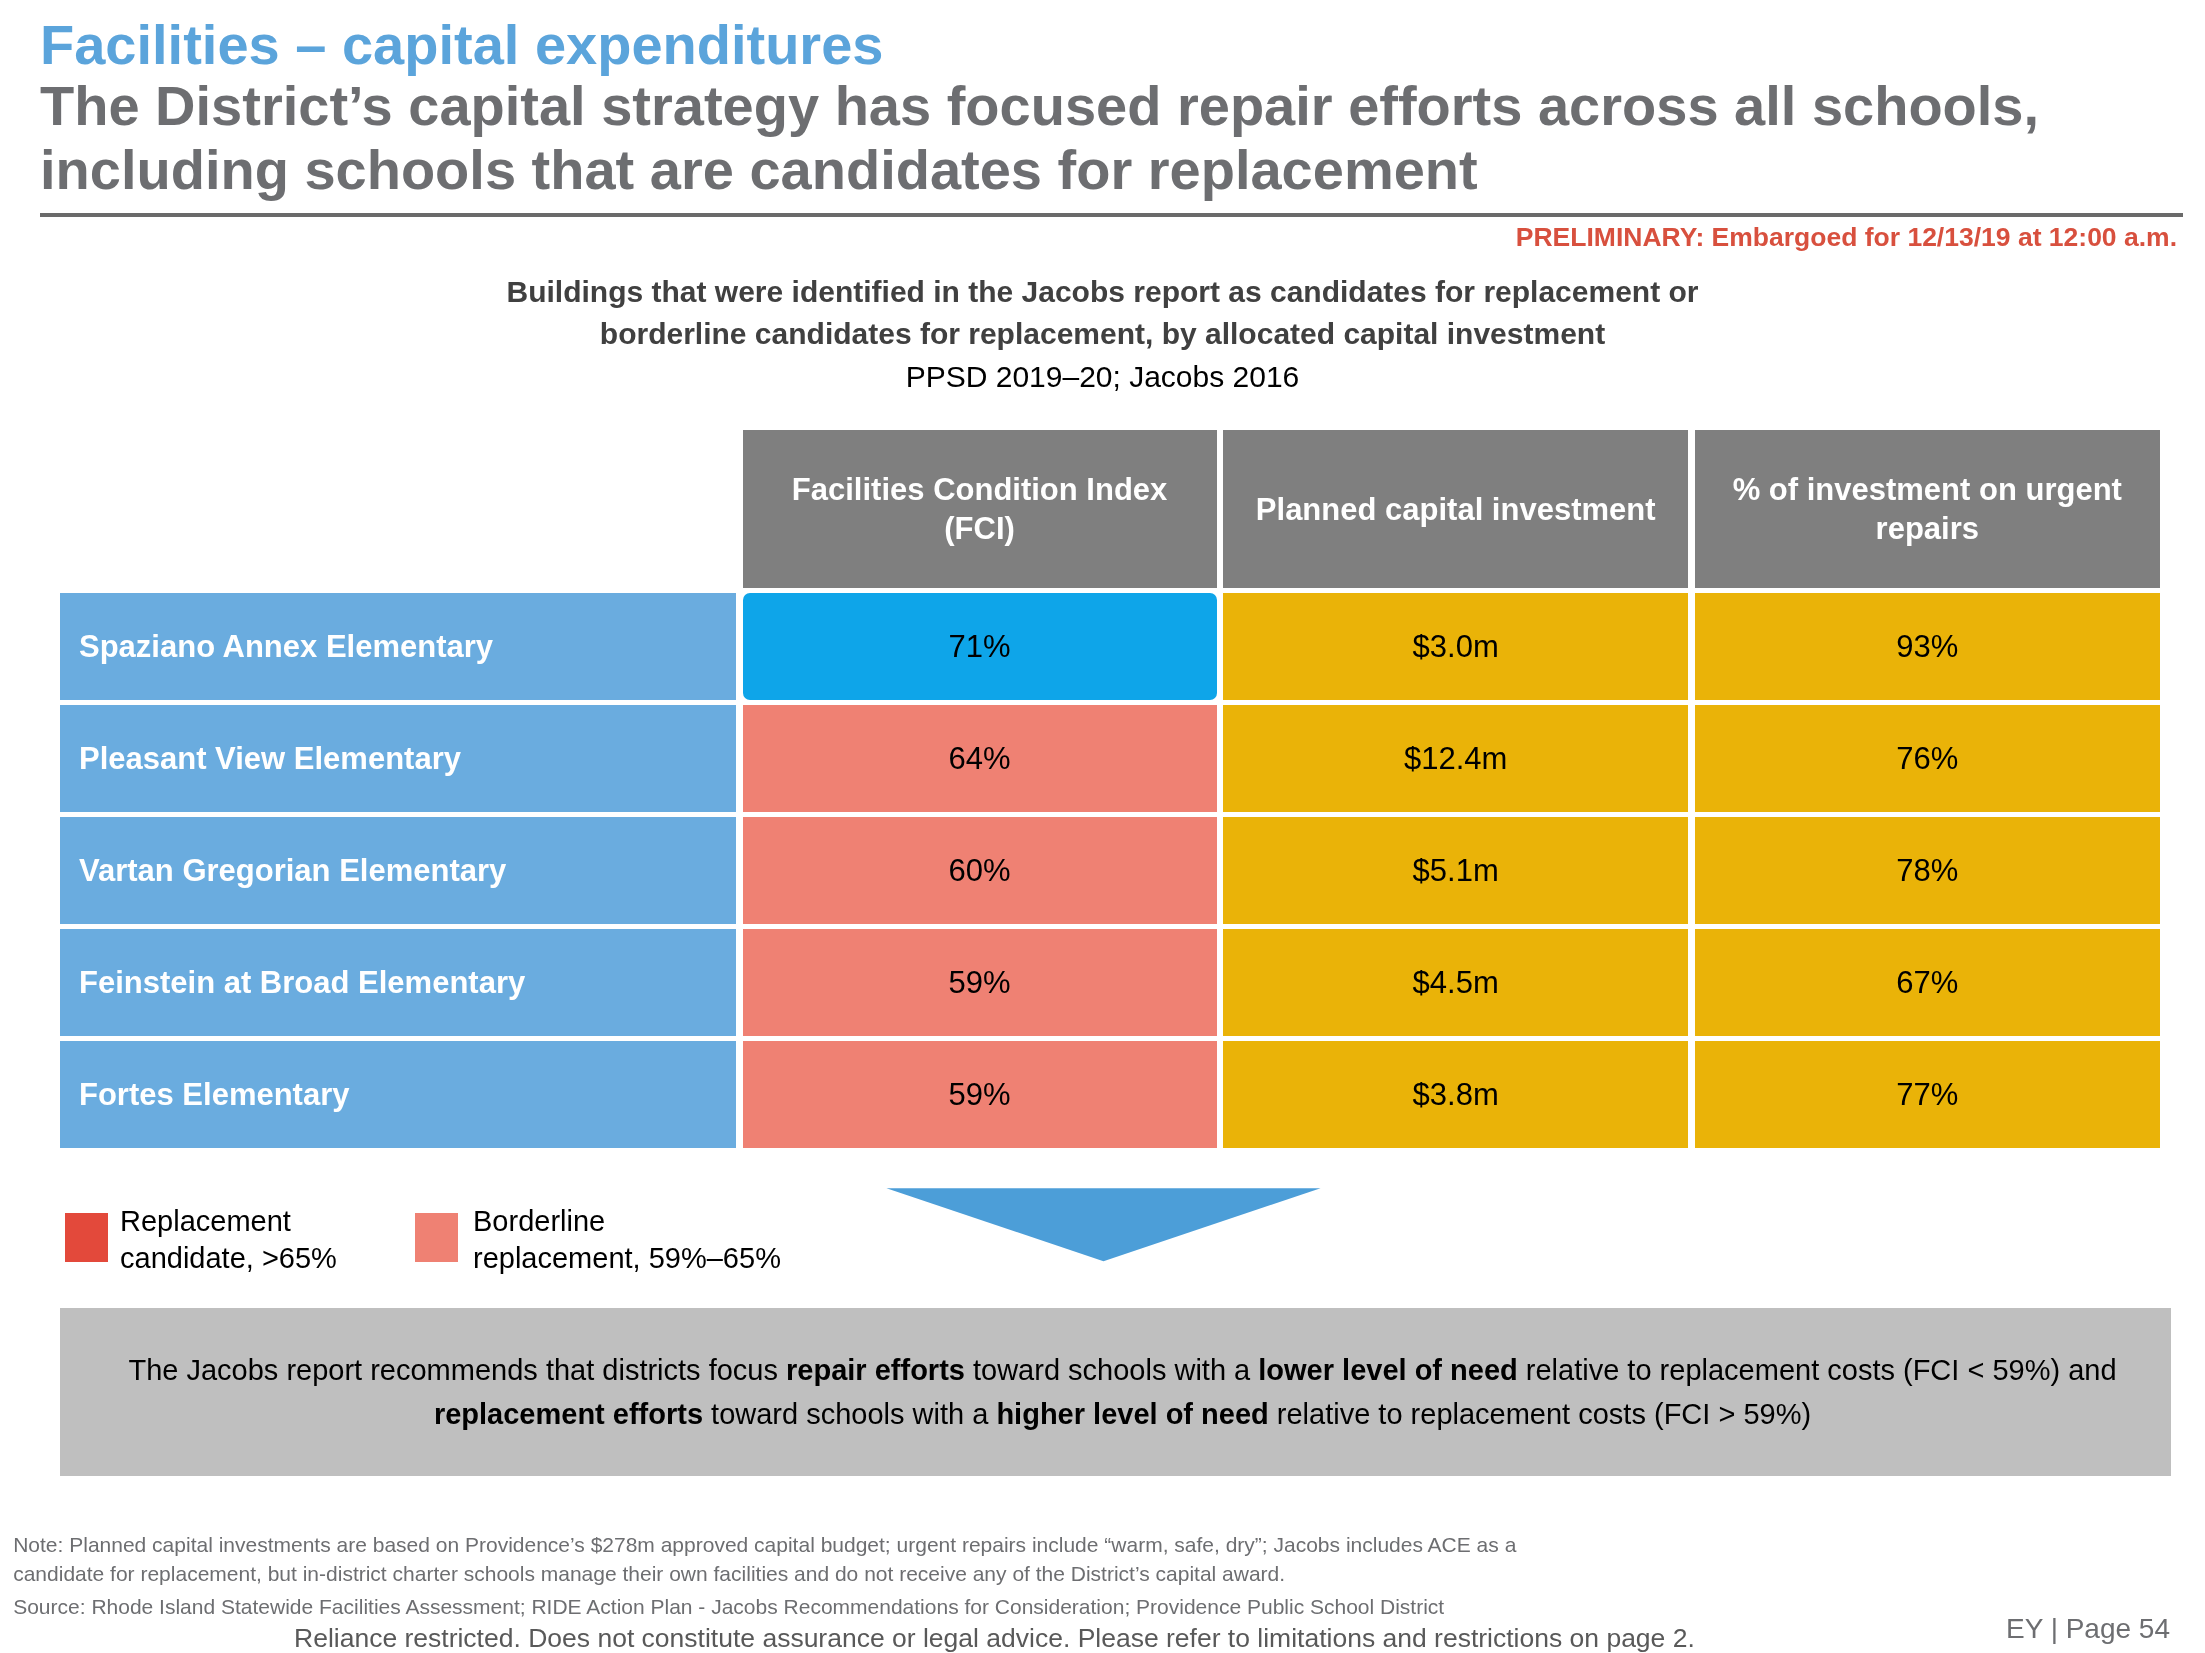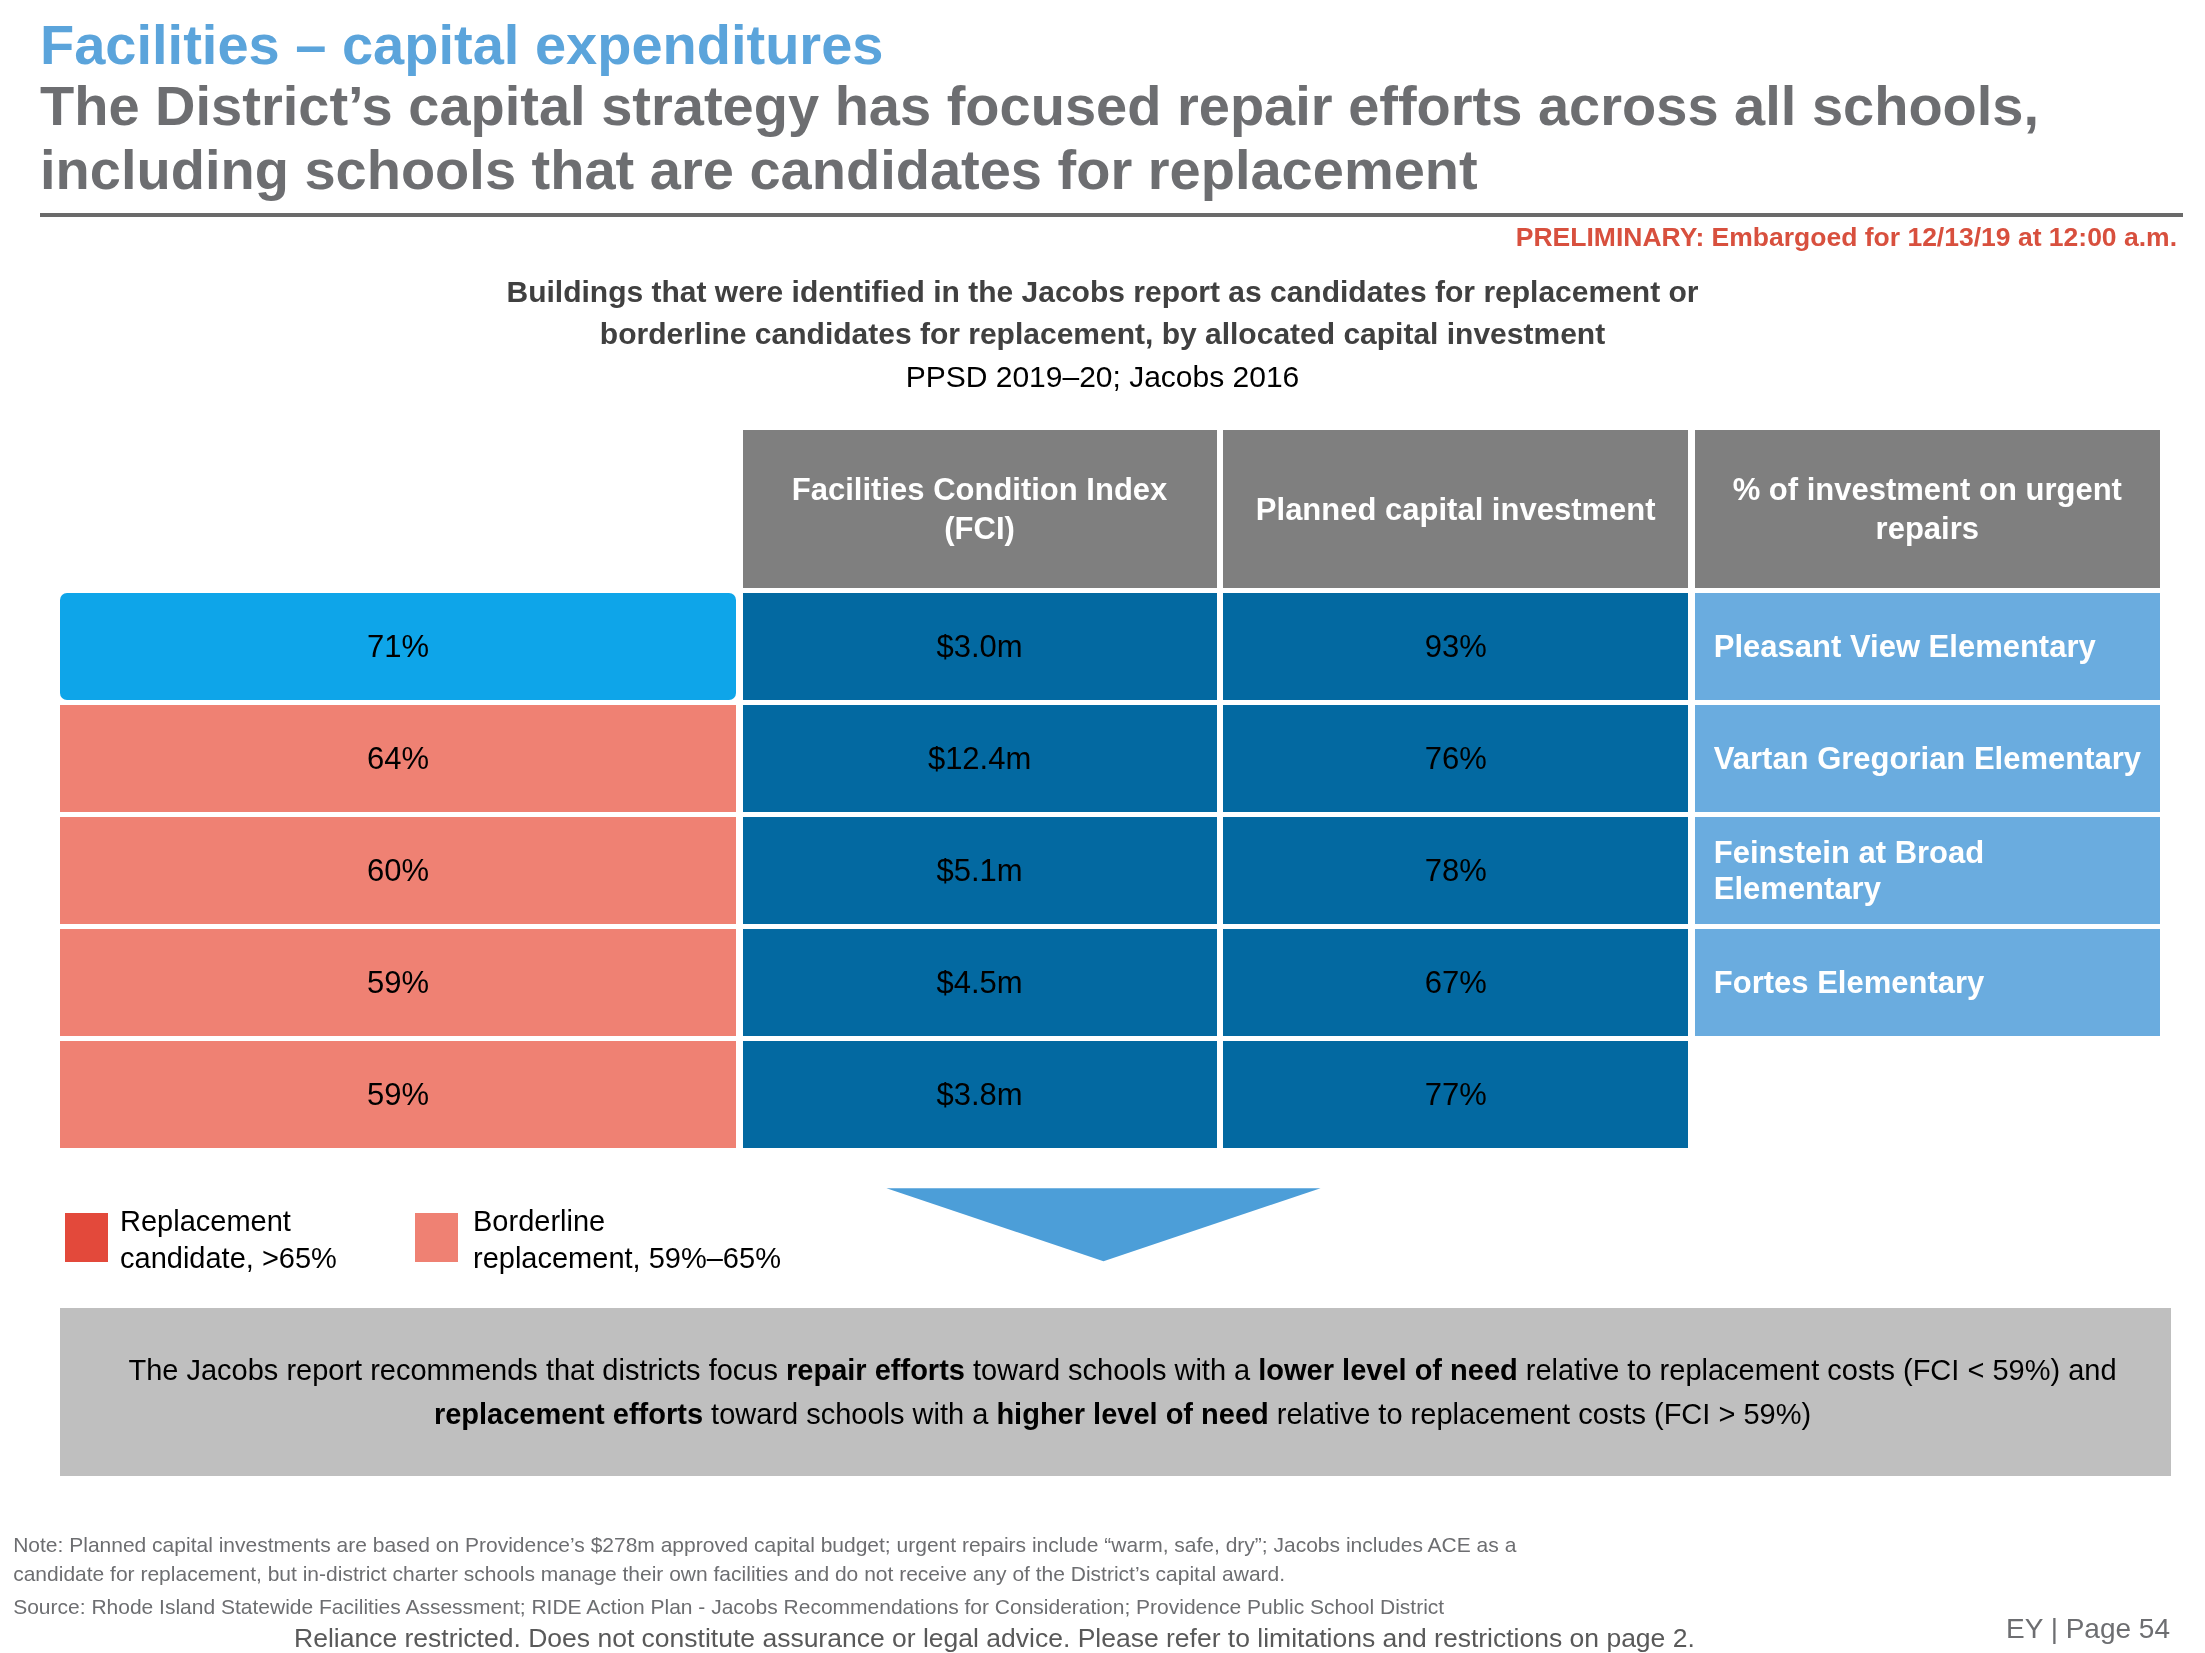--- a/index.html
+++ b/index.html
@@ -19,21 +19,21 @@
     grid-template-columns:676px 474px 465px 465px;
     grid-template-rows:158px repeat(5,107px);
     row-gap:5.1px;column-gap:6.6px;
   }
   .cell{display:flex;align-items:center;justify-content:center;font-size:31px;}
   .hspacer{background:transparent;}
   .hcell{background:#7F7F7F;color:#fff;font-weight:700;text-align:center;line-height:39px;padding:0 20.6px;}
   .ncell{background:#6AACDF;color:#fff;font-weight:700;justify-content:flex-start;padding-left:19px;text-align:left;}
   .fcell.replacement{background:#0ea5e9;border-radius:7px;}
   .fcell.borderline{background:#EF8173;}
-  .vcell{background:#0369a1;}
+  .vcell{background:#eab308;}
 
   .legend-swatch{position:absolute;width:43px;height:49px;}
   .sw-replacement{left:65px;top:1213px;background:#E3493B;}
   .sw-borderline{left:415px;top:1213px;background:#EF8173;}
   .legend-label{position:absolute;font-size:29px;line-height:37px;white-space:pre-line;color:#000;}
   .ll-replacement{left:120px;top:1203px;}
   .ll-borderline{left:473px;top:1203px;}
 
   .down-arrow{position:absolute;left:885px;top:1186px;}
 
@@ -63,20 +63,21 @@
   <div class="fig-title">Buildings that were identified in the Jacobs report as candidates for replacement or
 borderline candidates for replacement, by allocated capital investment</div>
   <div class="fig-sub">PPSD 2019–20; Jacobs 2016</div>
 
   <div class="fci-table">
     <div class="cell hspacer"></div>
     <div class="cell hcell">Facilities Condition Index (FCI)</div>
     <div class="cell hcell">Planned capital investment</div>
     <div class="cell hcell">% of investment on urgent repairs</div>
 
+    <div class="cell ncell">Spaziano Annex Elementary</div>
     <div class="cell fcell replacement">71%</div>
     <div class="cell vcell">$3.0m</div>
     <div class="cell vcell">93%</div>
 
     <div class="cell ncell">Pleasant View Elementary</div>
     <div class="cell fcell borderline">64%</div>
     <div class="cell vcell">$12.4m</div>
     <div class="cell vcell">76%</div>
 
     <div class="cell ncell">Vartan Gregorian Elementary</div>

